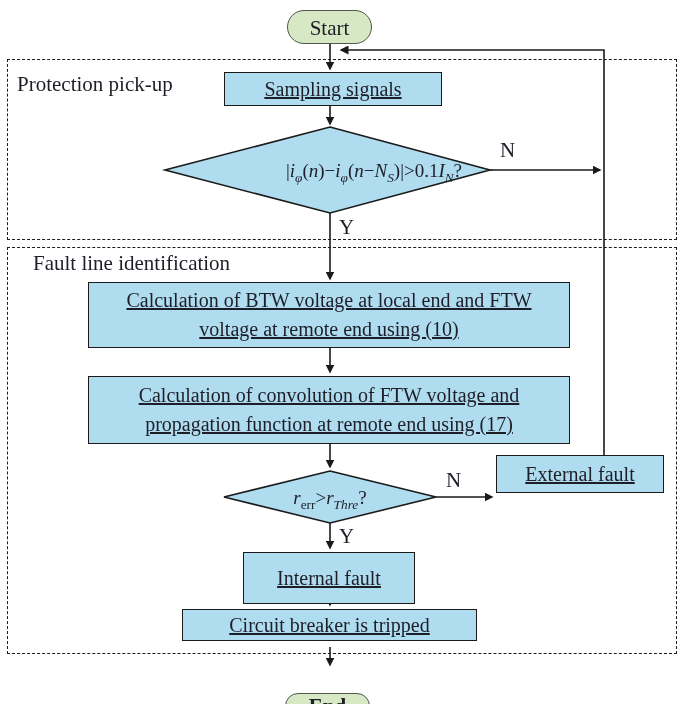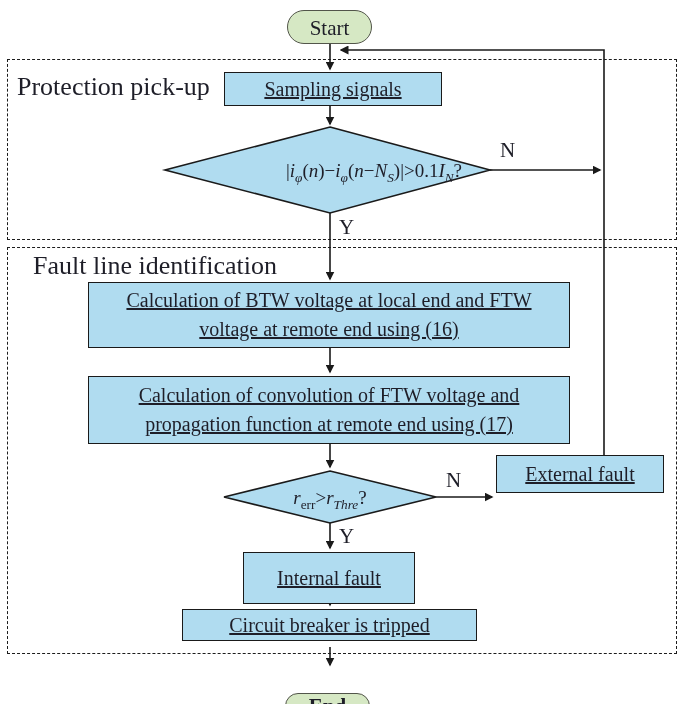--- a/index.html
+++ b/index.html
@@ -14,21 +14,21 @@
   html,body{margin:0;padding:0;background:var(--bg);}
   .canvas{
     position:relative;width:687px;height:704px;background:var(--bg);
     font-family:"Liberation Serif","DejaVu Serif",serif;color:var(--text);
     overflow:hidden;
   }
   .section{
     position:absolute;border:1.6px dashed #1c1c1c;box-sizing:border-box;z-index:1;
   }
   .section-label{
-    position:absolute;font-size:26px;white-space:nowrap;z-index:4;
+    position:absolute;font-size:21px;white-space:nowrap;z-index:4;
   }
   svg.wires{position:absolute;left:0;top:0;z-index:2;}
   .node{
     position:absolute;box-sizing:border-box;display:flex;align-items:center;justify-content:center;
     text-align:center;z-index:3;font-size:20px;line-height:1.45;
   }
   .rect{
     background:var(--node-fill);border:1.6px solid var(--node-border);text-decoration:underline;
   }
   .terminal{
@@ -85,21 +85,21 @@
   </div>
   <div class="node terminal" style="left:285px;top:693px;width:85px;height:26px;font-weight:bold;">
     <span>End</span>
   </div>
 
   <div class="node rect" style="left:224px;top:72px;width:218px;height:34px;">
     <span>Sampling signals</span>
   </div>
 
   <div class="node rect" style="left:88px;top:282px;width:482px;height:66px;padding:2px 14px;">
-    <span>Calculation of BTW voltage at local end and FTW voltage at remote end using (16)</span>
+    <span>Calculation of BTW voltage at local end and FTW voltage at remote end using (10)</span>
   </div>
 
   <div class="node rect" style="left:88px;top:376px;width:482px;height:68px;padding:2px 14px;">
     <span>Calculation of convolution of FTW voltage and propagation function at remote end using (17)</span>
   </div>
 
   <div class="node rect" style="left:496px;top:455px;width:168px;height:38px;">
     <span>External fault</span>
   </div>
 

